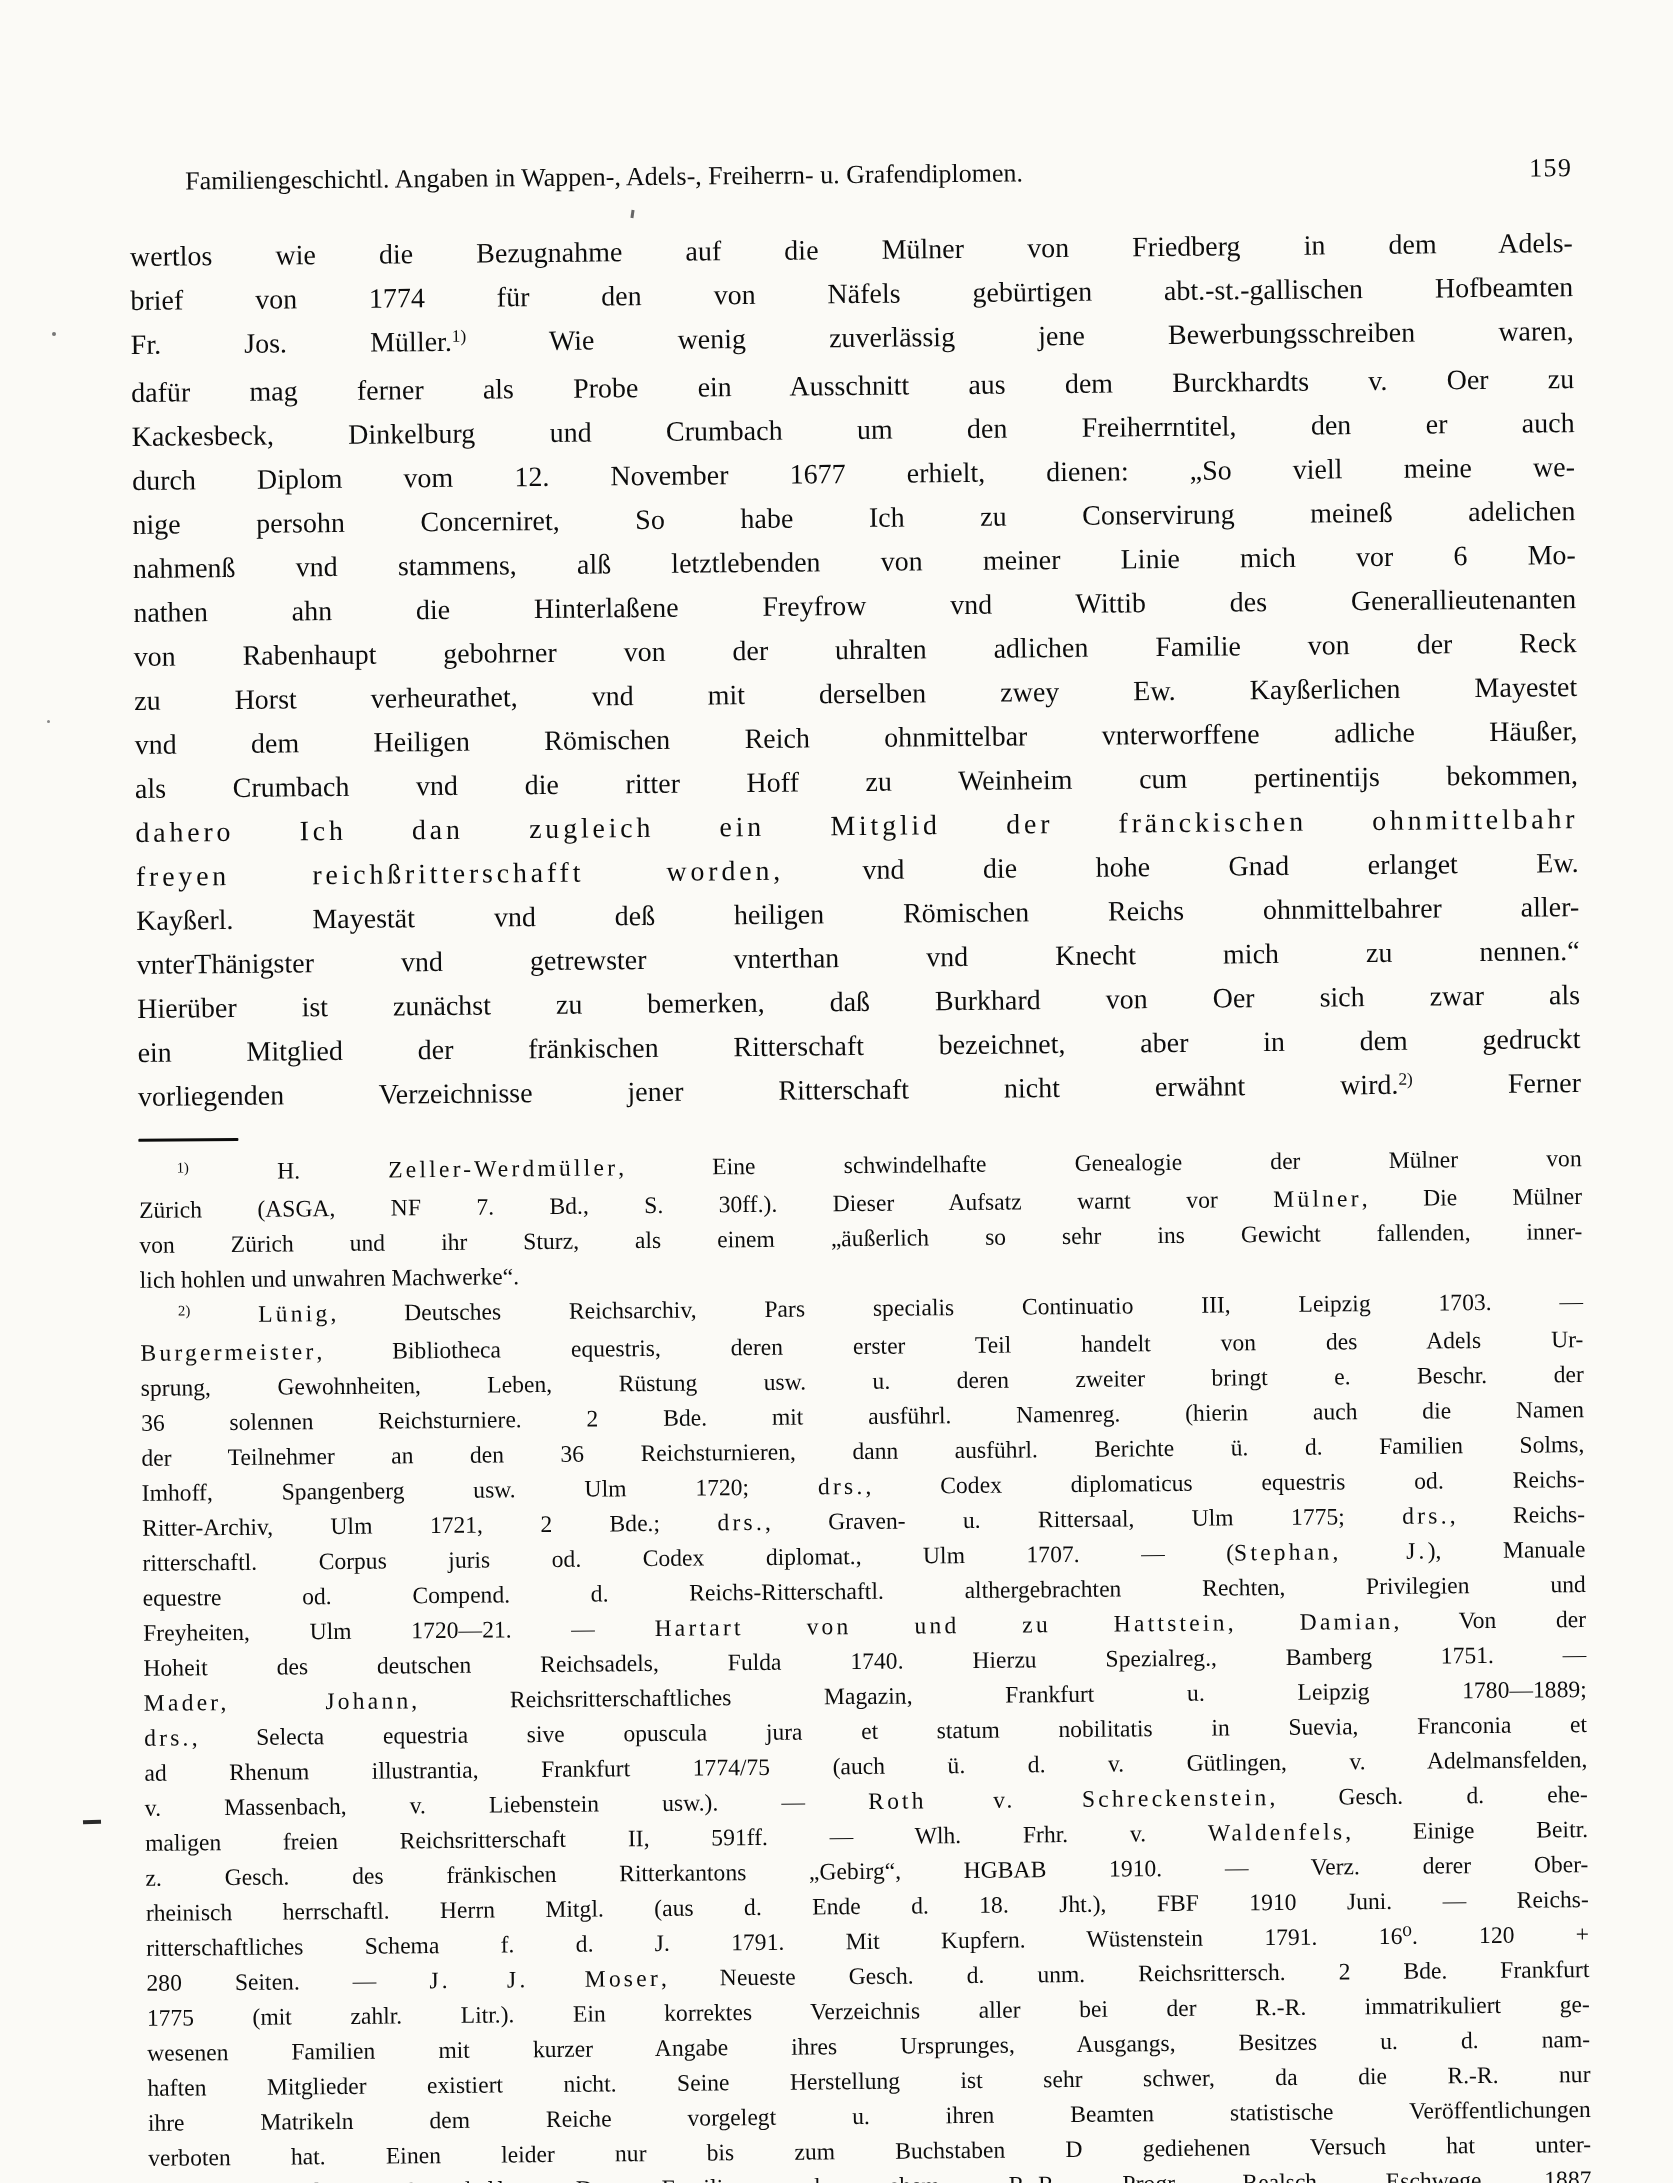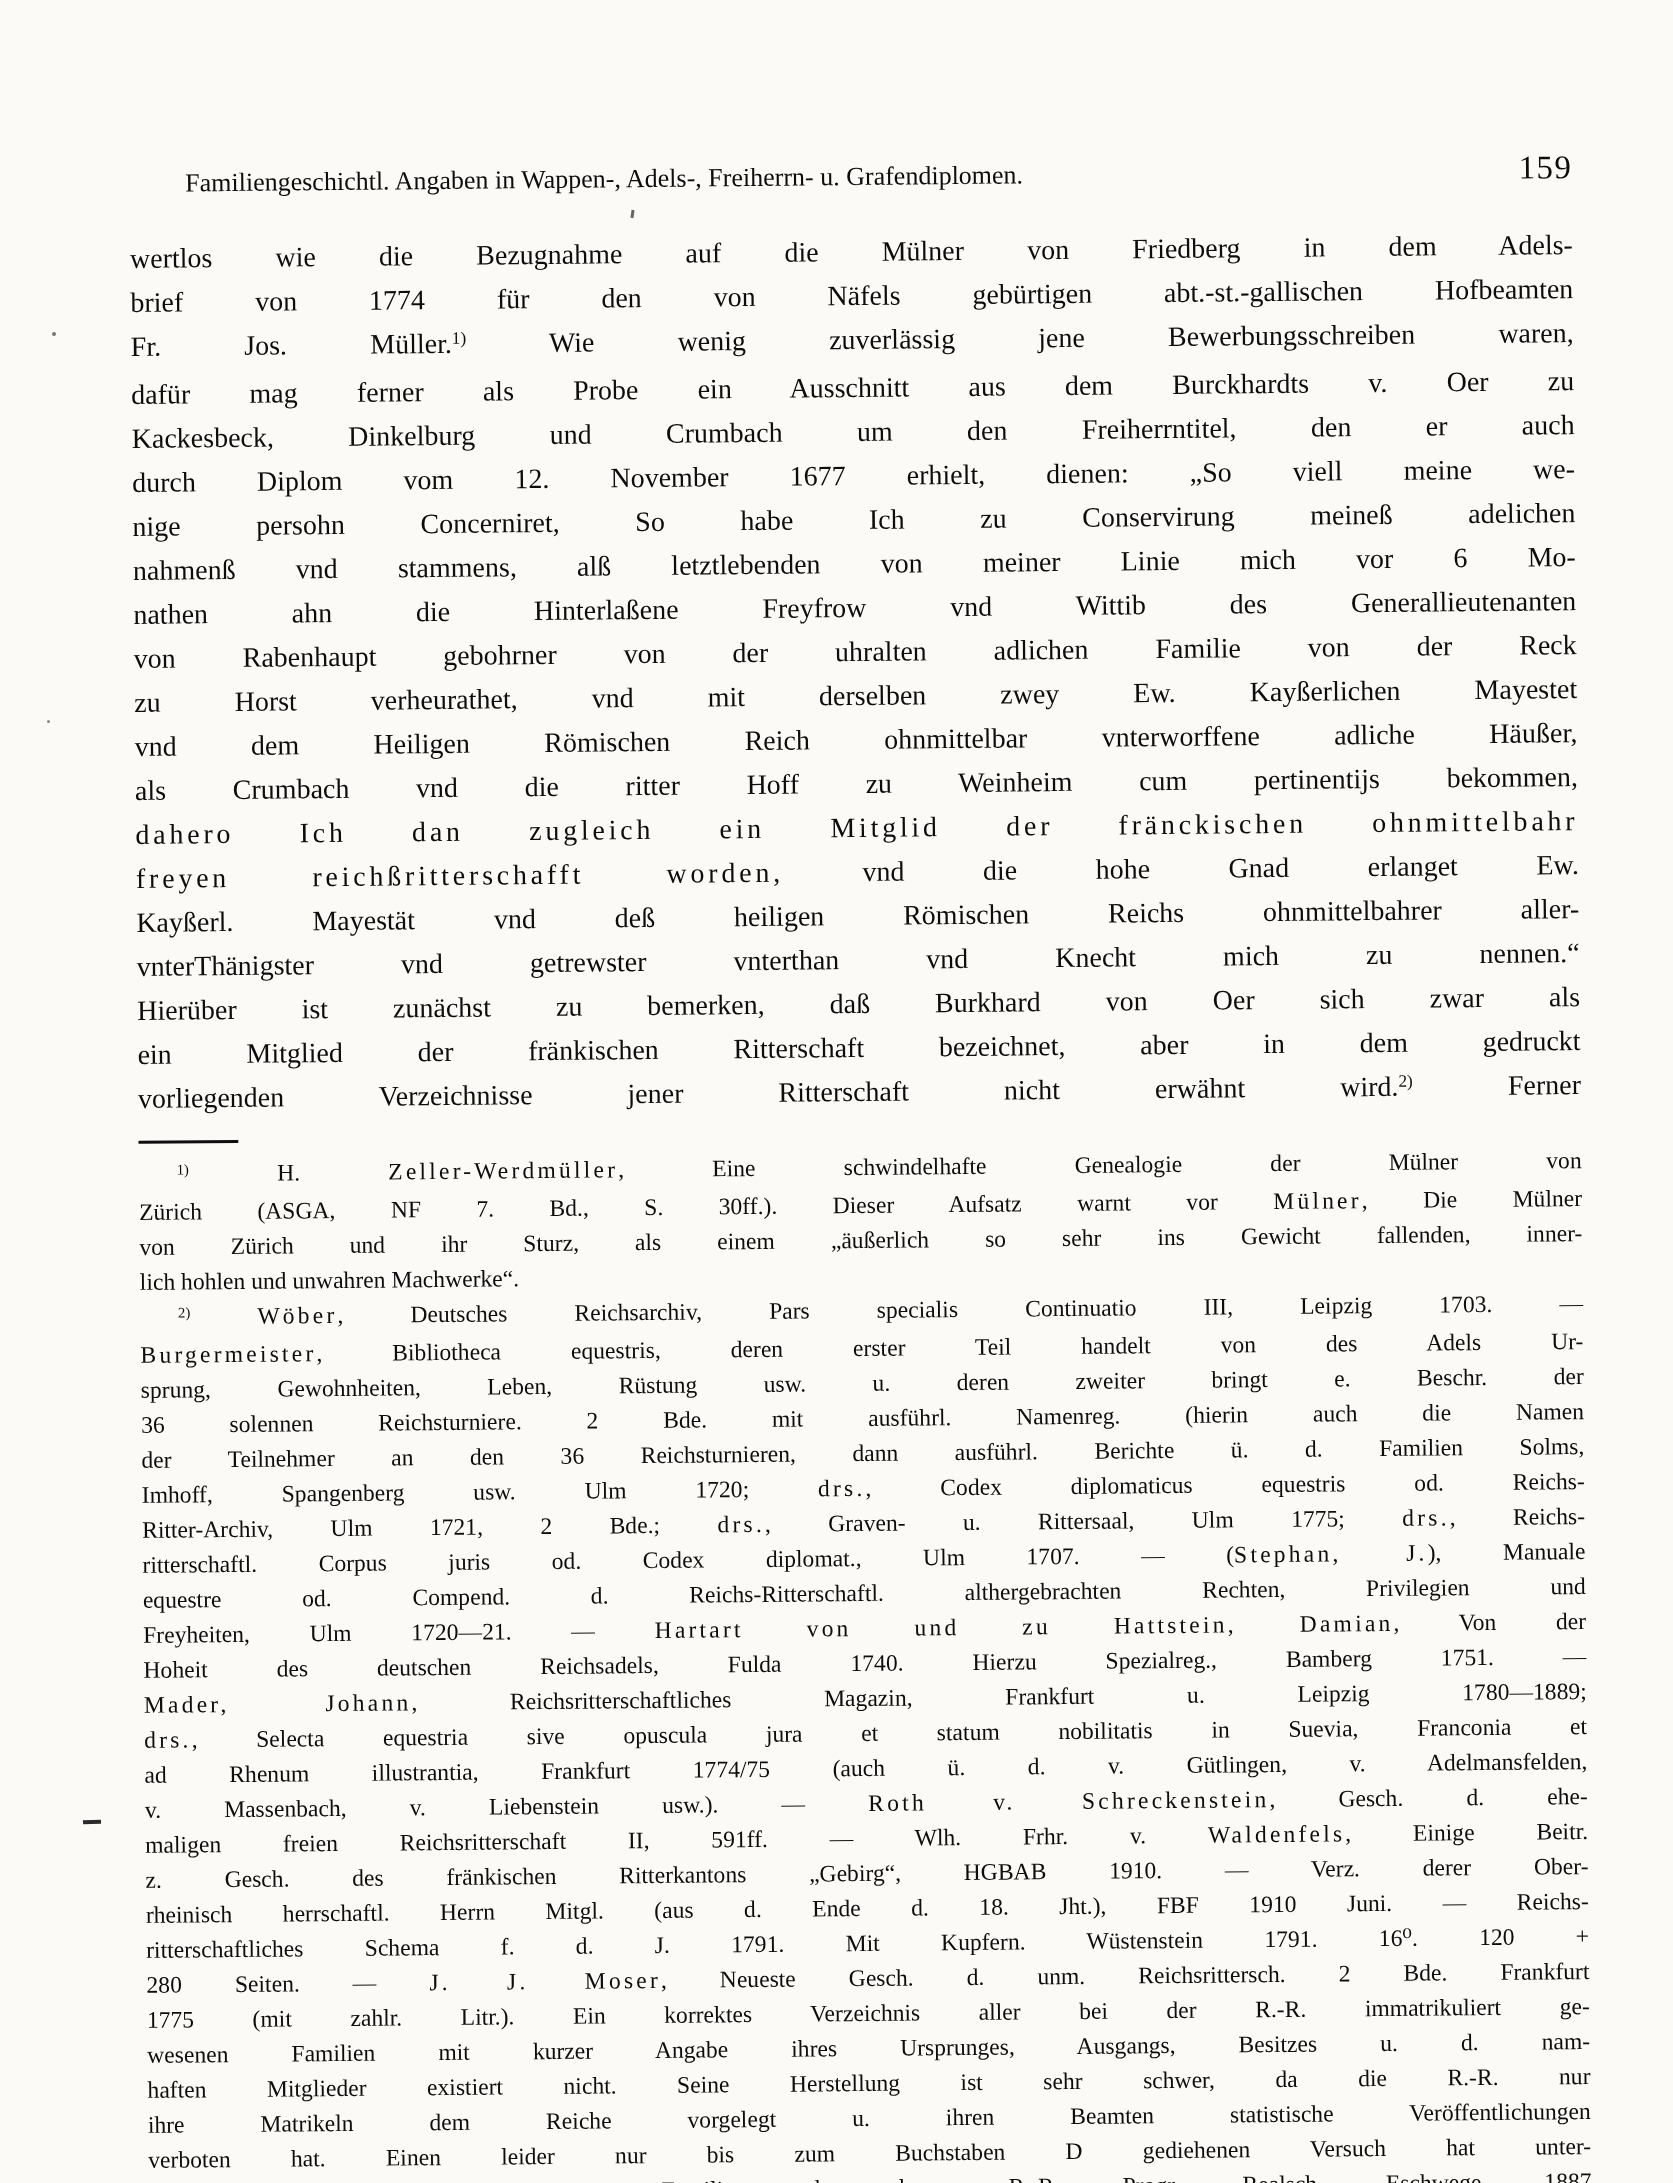--- a/index.html
+++ b/index.html
@@ -22,21 +22,21 @@
   .running-head {
     display: flex;
     align-items: baseline;
     padding-left: 56px;
     font-size: 26px;
     line-height: 31px;
     white-space: nowrap;
   }
   .running-head .pagenum {
     margin-left: auto;
-    font-size: 33px;
+    font-size: 26px;
     letter-spacing: 1.3px;
   }
   .body-text {
     margin-top: 38px;
     font-size: 28px;
     line-height: 44px;
   }
   .footnotes {
     margin-top: 13px;
     font-size: 23.6px;
@@ -105,21 +105,21 @@
   <div class="fn-rule"></div>
 
   <div class="footnotes">
     <div class="footnote" id="footnote-0">
         <div class="line indent"><span class="sup">1)</span><span> H. </span><span class="sp">Zeller-Werdmüller</span><span>, Eine schwindelhafte Genealogie der Mülner von</span></div>
         <div class="line"><span>Zürich (ASGA, NF 7. Bd., S. 30ff.). Dieser Aufsatz warnt vor </span><span class="sp">Mülner</span><span>, Die Mülner</span></div>
         <div class="line"><span>von Zürich und ihr Sturz, als einem „äußerlich so sehr ins Gewicht fallenden, inner-</span></div>
         <div class="line flush"><span>lich hohlen und unwahren Machwerke“.</span></div>
       </div>
     <div class="footnote" id="footnote-1">
-        <div class="line indent"><span class="sup">2)</span><span> </span><span class="sp">Wöber</span><span>, Deutsches Reichsarchiv, Pars specialis Continuatio III, Leipzig 1703. —</span></div>
+        <div class="line indent"><span class="sup">2)</span><span> </span><span class="sp">Lünig</span><span>, Deutsches Reichsarchiv, Pars specialis Continuatio III, Leipzig 1703. —</span></div>
         <div class="line"><span class="sp">Burgermeister</span><span>, Bibliotheca equestris, deren erster Teil handelt von des Adels Ur-</span></div>
         <div class="line"><span>sprung, Gewohnheiten, Leben, Rüstung usw. u. deren zweiter bringt e. Beschr. der</span></div>
         <div class="line"><span>36 solennen Reichsturniere. 2 Bde. mit ausführl. Namenreg. (hierin auch die Namen</span></div>
         <div class="line"><span>der Teilnehmer an den 36 Reichsturnieren, dann ausführl. Berichte ü. d. Familien Solms,</span></div>
         <div class="line"><span>Imhoff, Spangenberg usw. Ulm 1720; </span><span class="sp">drs.</span><span>, Codex diplomaticus equestris od. Reichs-</span></div>
         <div class="line"><span>Ritter-Archiv, Ulm 1721, 2 Bde.; </span><span class="sp">drs.</span><span>, Graven- u. Rittersaal, Ulm 1775; </span><span class="sp">drs.</span><span>, Reichs-</span></div>
         <div class="line"><span>ritterschaftl. Corpus juris od. Codex diplomat., Ulm 1707. — (</span><span class="sp">Stephan, J.</span><span>), Manuale</span></div>
         <div class="line"><span>equestre od. Compend. d. Reichs-Ritterschaftl. althergebrachten Rechten, Privilegien und</span></div>
         <div class="line"><span>Freyheiten, Ulm 1720—21. — </span><span class="sp">Hartart von und zu Hattstein, Damian</span><span>, Von der</span></div>
         <div class="line"><span>Hoheit des deutschen Reichsadels, Fulda 1740. Hierzu Spezialreg., Bamberg 1751. —</span></div>

